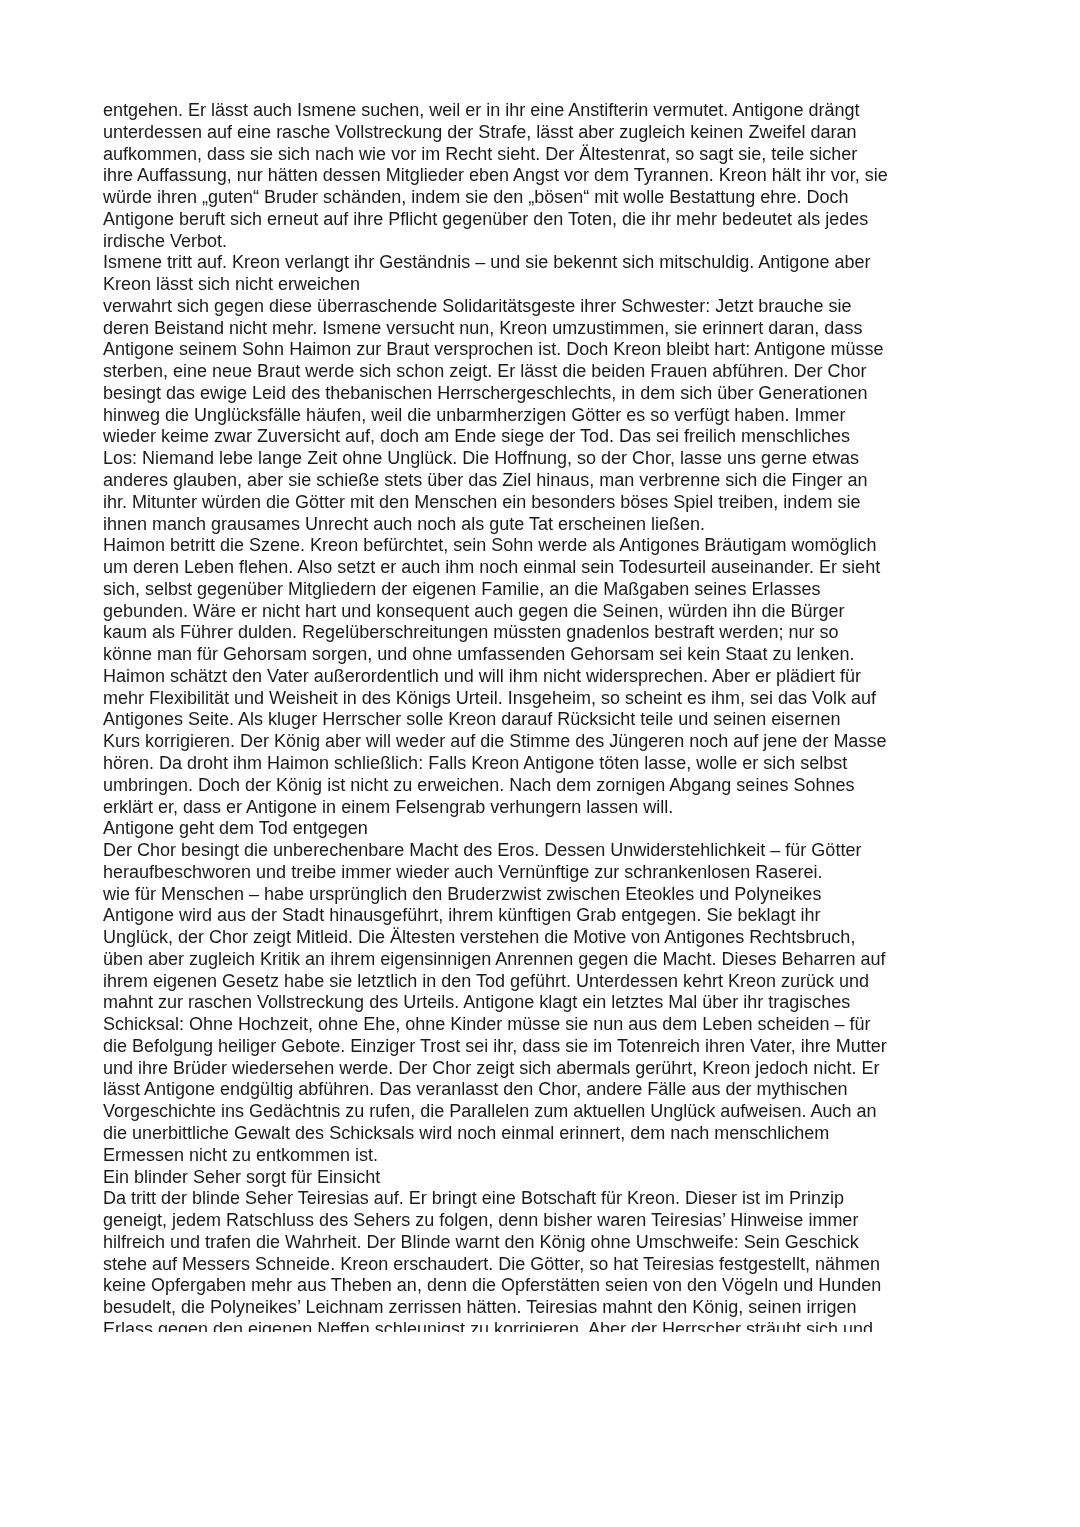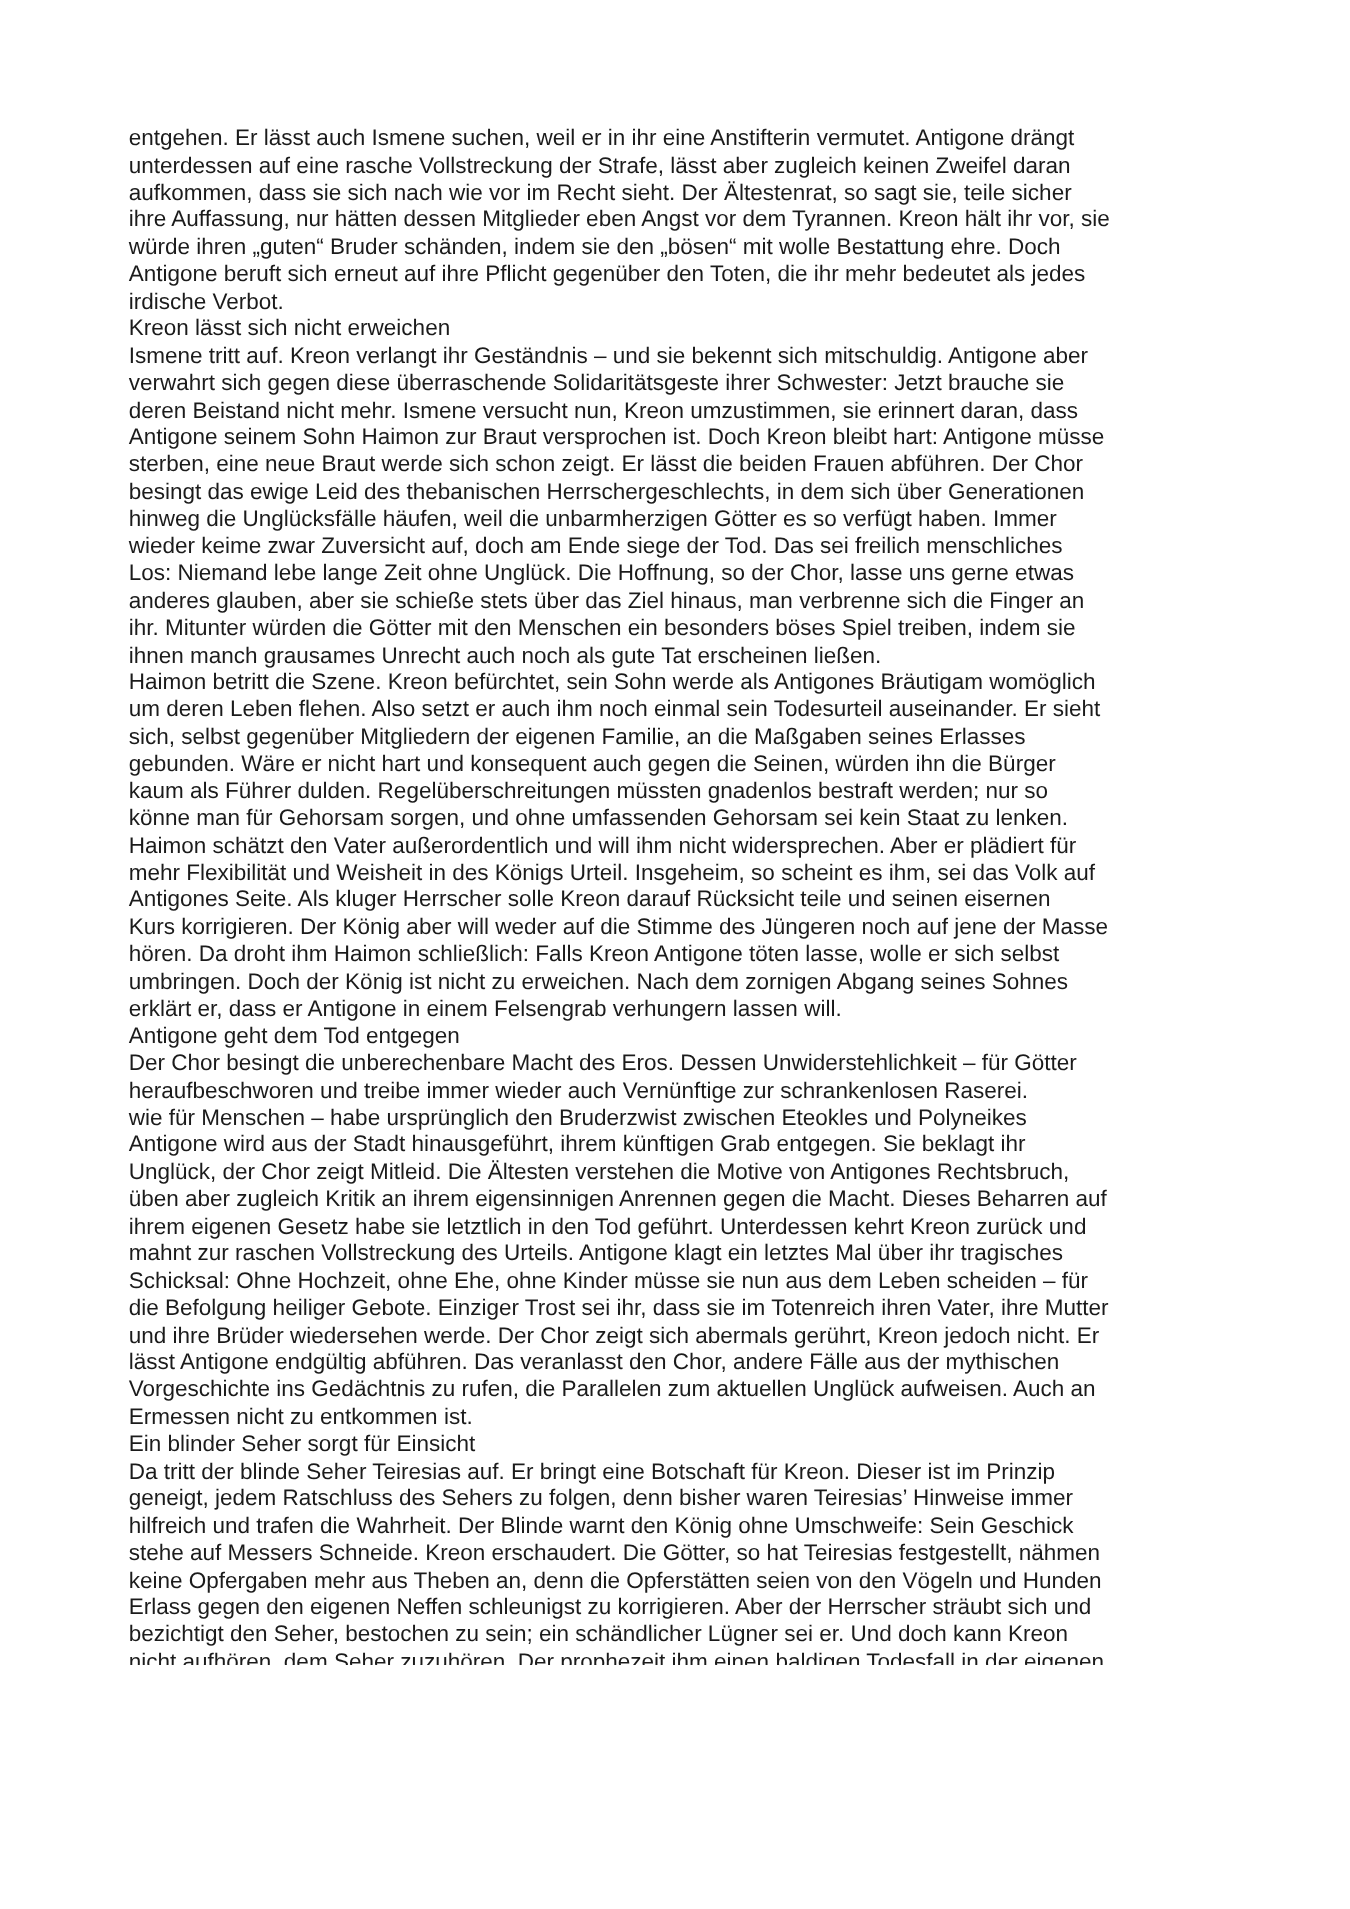--- a/index.html
+++ b/index.html
@@ -35,22 +35,22 @@
 
 <div class="page">
   <div class="doc">
       <div class="line">entgehen. Er lässt auch Ismene suchen, weil er in ihr eine Anstifterin vermutet. Antigone drängt</div>
       <div class="line">unterdessen auf eine rasche Vollstreckung der Strafe, lässt aber zugleich keinen Zweifel daran</div>
       <div class="line">aufkommen, dass sie sich nach wie vor im Recht sieht. Der Ältestenrat, so sagt sie, teile sicher</div>
       <div class="line">ihre Auffassung, nur hätten dessen Mitglieder eben Angst vor dem Tyrannen. Kreon hält ihr vor, sie</div>
       <div class="line">würde ihren „guten“ Bruder schänden, indem sie den „bösen“ mit wolle Bestattung ehre. Doch</div>
       <div class="line">Antigone beruft sich erneut auf ihre Pflicht gegenüber den Toten, die ihr mehr bedeutet als jedes</div>
       <div class="line">irdische Verbot.</div>
+      <div class="line">Ismene tritt auf. Kreon verlangt ihr Geständnis – und sie bekennt sich mitschuldig. Antigone aber</div>
       <div class="line">Kreon lässt sich nicht erweichen</div>
-      <div class="line">Ismene tritt auf. Kreon verlangt ihr Geständnis – und sie bekennt sich mitschuldig. Antigone aber</div>
       <div class="line">verwahrt sich gegen diese überraschende Solidaritätsgeste ihrer Schwester: Jetzt brauche sie</div>
       <div class="line">deren Beistand nicht mehr. Ismene versucht nun, Kreon umzustimmen, sie erinnert daran, dass</div>
       <div class="line">Antigone seinem Sohn Haimon zur Braut versprochen ist. Doch Kreon bleibt hart: Antigone müsse</div>
       <div class="line">sterben, eine neue Braut werde sich schon zeigt. Er lässt die beiden Frauen abführen. Der Chor</div>
       <div class="line">besingt das ewige Leid des thebanischen Herrschergeschlechts, in dem sich über Generationen</div>
       <div class="line">hinweg die Unglücksfälle häufen, weil die unbarmherzigen Götter es so verfügt haben. Immer</div>
       <div class="line">wieder keime zwar Zuversicht auf, doch am Ende siege der Tod. Das sei freilich menschliches</div>
       <div class="line">Los: Niemand lebe lange Zeit ohne Unglück. Die Hoffnung, so der Chor, lasse uns gerne etwas</div>
       <div class="line">anderes glauben, aber sie schieße stets über das Ziel hinaus, man verbrenne sich die Finger an</div>
       <div class="line">ihr. Mitunter würden die Götter mit den Menschen ein besonders böses Spiel treiben, indem sie</div>
@@ -75,24 +75,26 @@
       <div class="line">Antigone wird aus der Stadt hinausgeführt, ihrem künftigen Grab entgegen. Sie beklagt ihr</div>
       <div class="line">Unglück, der Chor zeigt Mitleid. Die Ältesten verstehen die Motive von Antigones Rechtsbruch,</div>
       <div class="line">üben aber zugleich Kritik an ihrem eigensinnigen Anrennen gegen die Macht. Dieses Beharren auf</div>
       <div class="line">ihrem eigenen Gesetz habe sie letztlich in den Tod geführt. Unterdessen kehrt Kreon zurück und</div>
       <div class="line">mahnt zur raschen Vollstreckung des Urteils. Antigone klagt ein letztes Mal über ihr tragisches</div>
       <div class="line">Schicksal: Ohne Hochzeit, ohne Ehe, ohne Kinder müsse sie nun aus dem Leben scheiden – für</div>
       <div class="line">die Befolgung heiliger Gebote. Einziger Trost sei ihr, dass sie im Totenreich ihren Vater, ihre Mutter</div>
       <div class="line">und ihre Brüder wiedersehen werde. Der Chor zeigt sich abermals gerührt, Kreon jedoch nicht. Er</div>
       <div class="line">lässt Antigone endgültig abführen. Das veranlasst den Chor, andere Fälle aus der mythischen</div>
       <div class="line">Vorgeschichte ins Gedächtnis zu rufen, die Parallelen zum aktuellen Unglück aufweisen. Auch an</div>
+      <div class="line">die unerbittliche Gewalt des Schicksals wird noch einmal erinnert, dem nach menschlichem</div>
       <div class="line">Ermessen nicht zu entkommen ist.</div>
       <div class="line">Ein blinder Seher sorgt für Einsicht</div>
       <div class="line">Da tritt der blinde Seher Teiresias auf. Er bringt eine Botschaft für Kreon. Dieser ist im Prinzip</div>
       <div class="line">geneigt, jedem Ratschluss des Sehers zu folgen, denn bisher waren Teiresias’ Hinweise immer</div>
       <div class="line">hilfreich und trafen die Wahrheit. Der Blinde warnt den König ohne Umschweife: Sein Geschick</div>
       <div class="line">stehe auf Messers Schneide. Kreon erschaudert. Die Götter, so hat Teiresias festgestellt, nähmen</div>
       <div class="line">keine Opfergaben mehr aus Theben an, denn die Opferstätten seien von den Vögeln und Hunden</div>
+      <div class="line">besudelt, die Polyneikes’ Leichnam zerrissen hätten. Teiresias mahnt den König, seinen irrigen</div>
       <div class="line">Erlass gegen den eigenen Neffen schleunigst zu korrigieren. Aber der Herrscher sträubt sich und</div>
       <div class="line">bezichtigt den Seher, bestochen zu sein; ein schändlicher Lügner sei er. Und doch kann Kreon</div>
       <div class="line">nicht aufhören, dem Seher zuzuhören. Der prophezeit ihm einen baldigen Todesfall in der eigenen</div>
     </div>
 </div>
 
 </body></html>

